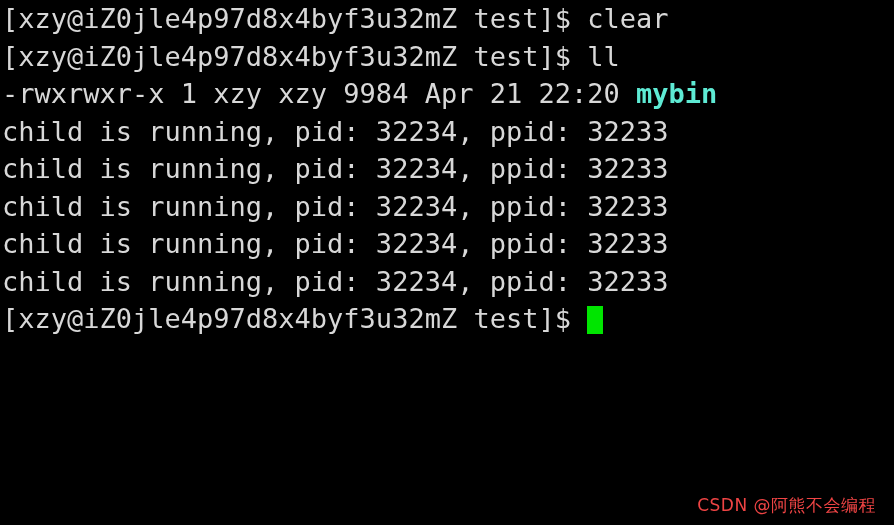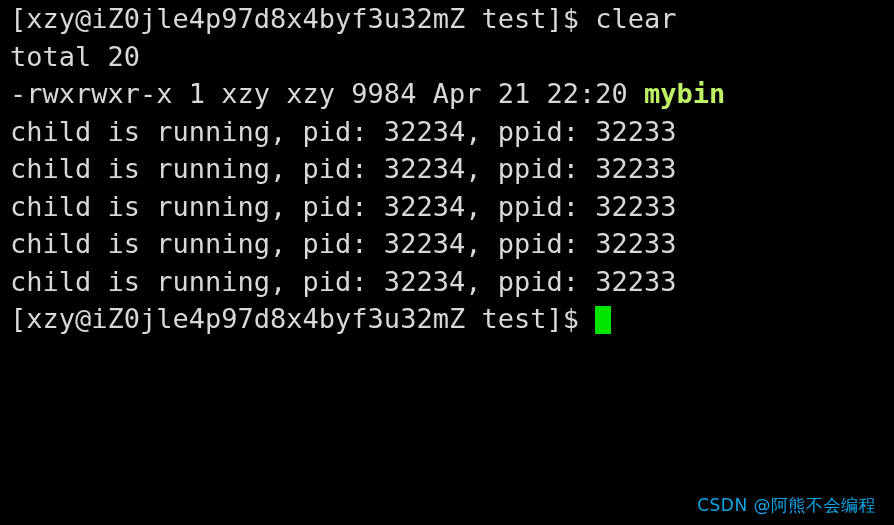--- a/index.html
+++ b/index.html
@@ -21,54 +21,54 @@
     padding: 0;
     box-sizing: border-box;
   }
   .line {
     height: 37.5px;
     line-height: 37.5px;
     font-size: 27px;
     letter-spacing: 0px;
     white-space: pre;
     color: #d8d8d8;
-    padding-left: 10px;
+    padding-left: 2px;
     box-sizing: border-box;
   }
   .seg { white-space: pre; }
   .exec {
-    color: #bef264;
+    color: #5eead4;
     font-weight: bold;
   }
   .cursor {
     display: inline-block;
     width: 16px;
     height: 28px;
     background: #00e500;
     vertical-align: -6px;
   }
   #watermark {
     position: absolute;
     right: 18px;
     bottom: 8px;
-    color: #0ea5e9;
+    color: #ef4444;
     font-family: "DejaVu Sans", "Liberation Sans", sans-serif;
     font-size: 17px;
     letter-spacing: 0.5px;
     white-space: pre;
     margin-top: 44px;
   }
 </style>
 </head>
 <body>
 
 <div id="terminal">
   <div id="lines">
       <div class="line"><span class="seg">[xzy@iZ0jle4p97d8x4byf3u32mZ test]$ </span><span class="seg">clear</span></div>
-      <div class="line"><span class="seg">total 20</span></div>
+      <div class="line"><span class="seg">[xzy@iZ0jle4p97d8x4byf3u32mZ test]$ </span><span class="seg">ll</span></div>
       <div class="line"><span class="seg">-rwxrwxr-x 1 xzy xzy 9984 Apr 21 22:20 </span><span class="seg exec">mybin</span></div>
       <div class="line"><span class="seg">child is running, pid: 32234, ppid: 32233</span></div>
       <div class="line"><span class="seg">child is running, pid: 32234, ppid: 32233</span></div>
       <div class="line"><span class="seg">child is running, pid: 32234, ppid: 32233</span></div>
       <div class="line"><span class="seg">child is running, pid: 32234, ppid: 32233</span></div>
       <div class="line"><span class="seg">child is running, pid: 32234, ppid: 32233</span></div>
       <div class="line"><span class="seg">[xzy@iZ0jle4p97d8x4byf3u32mZ test]$ </span><span class="cursor"></span></div>
     </div>
   <div id="watermark">CSDN @阿熊不会编程</div>
 </div>

